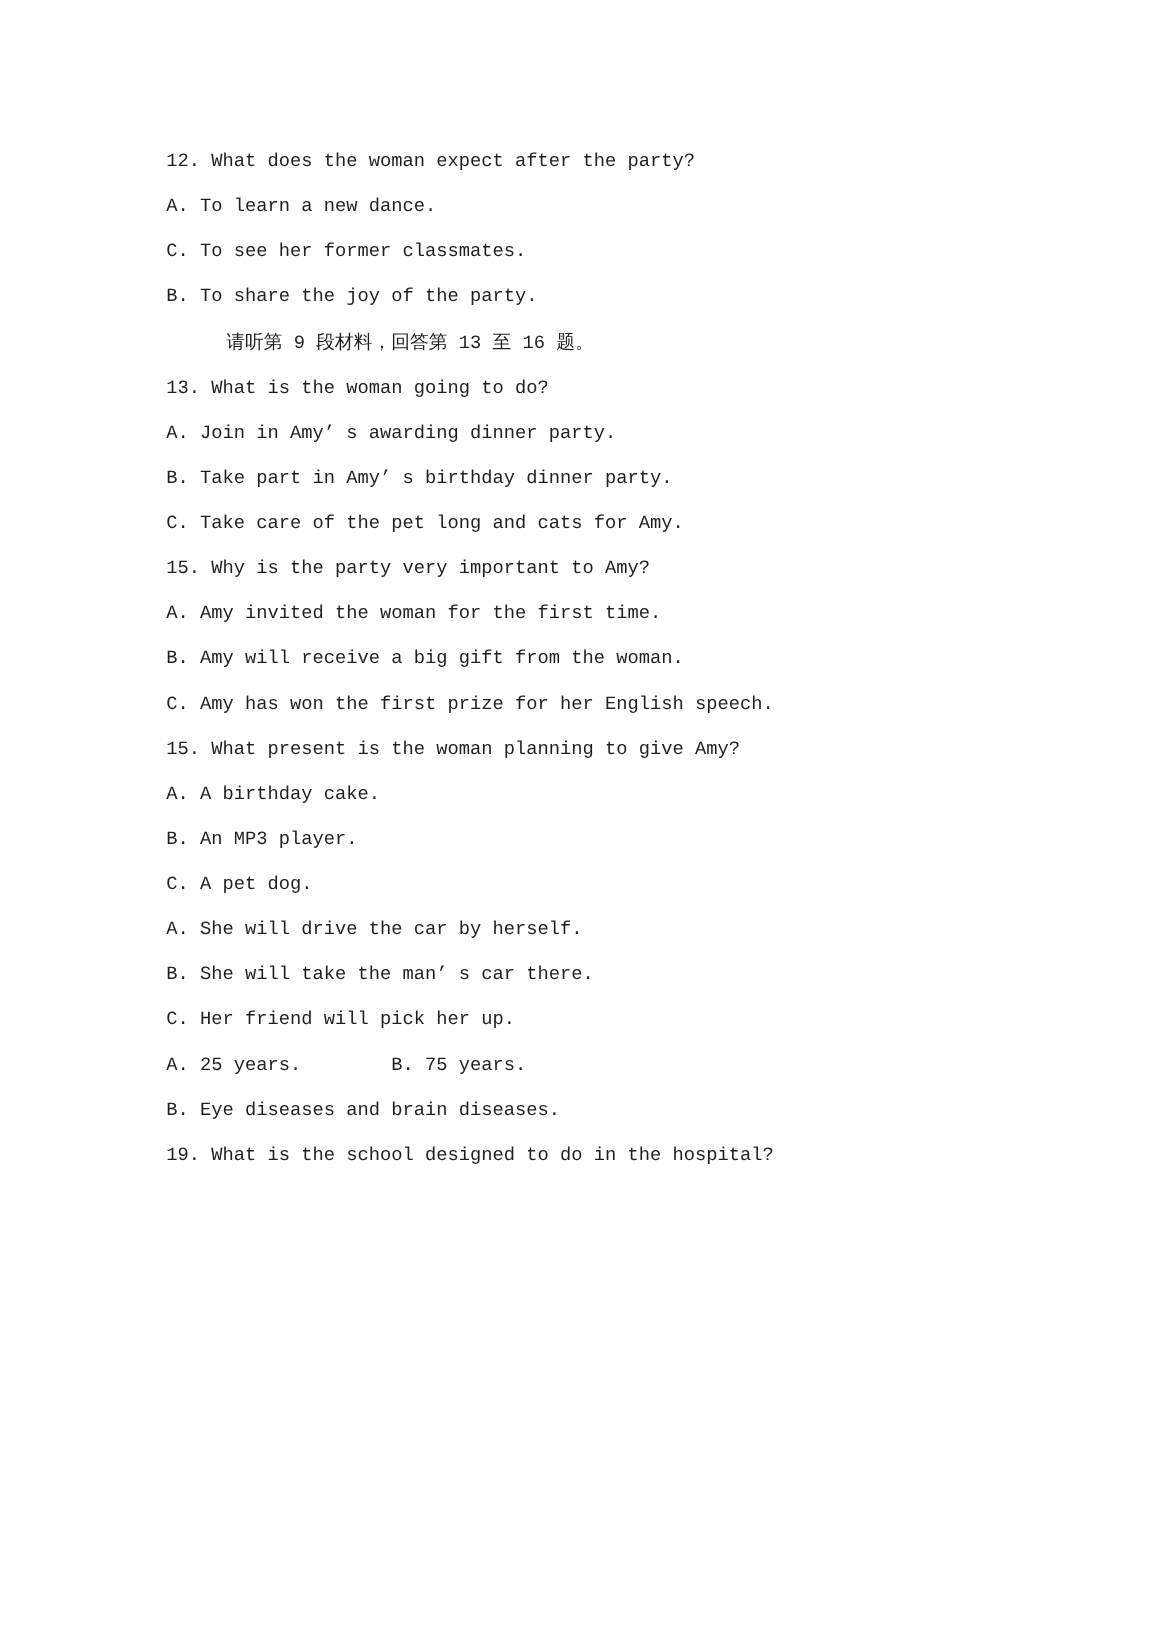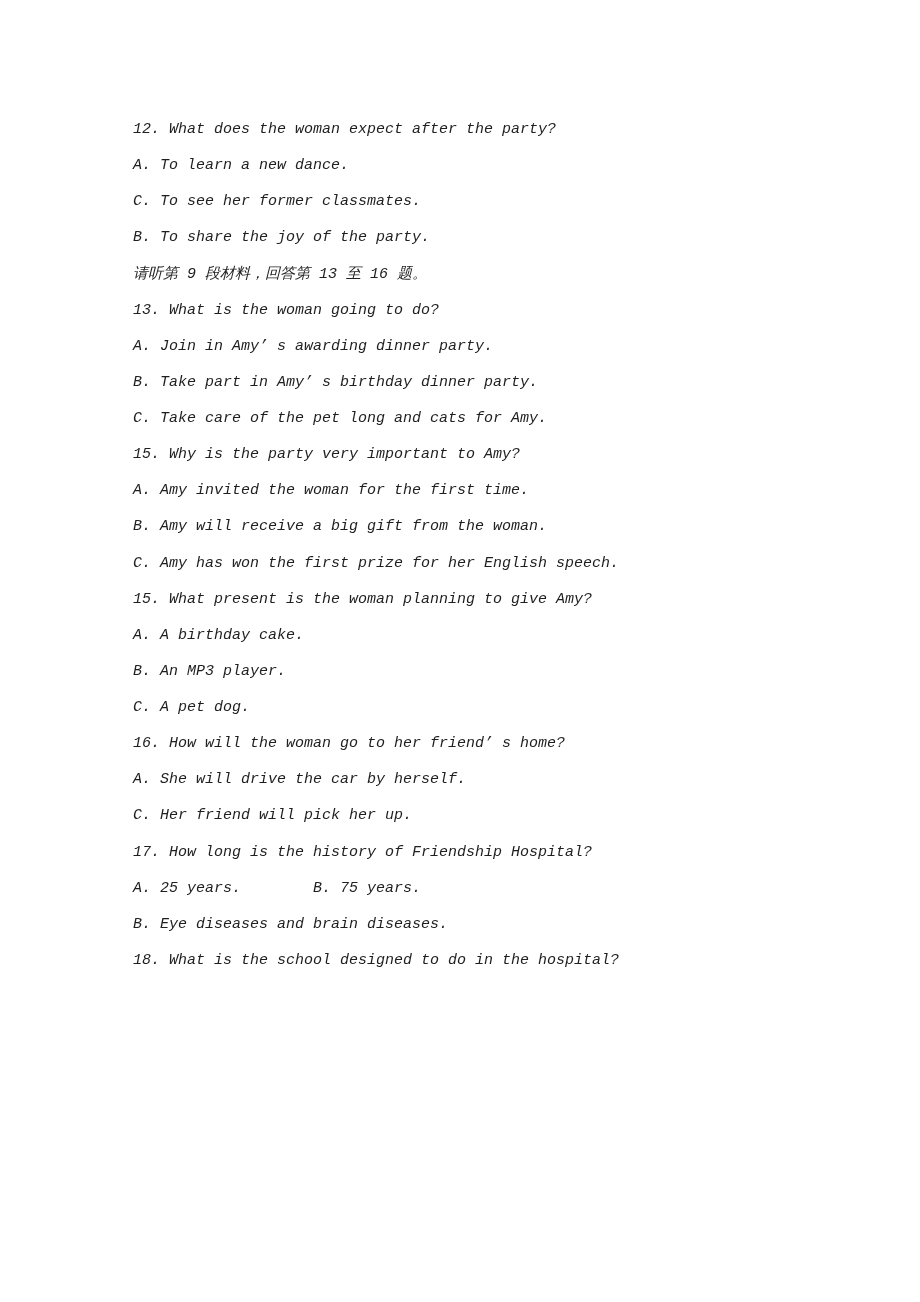--- a/index.html
+++ b/index.html
@@ -13,38 +13,38 @@
     overflow: hidden;
     font-family: "Liberation Mono", "DejaVu Sans Mono", monospace;
   }
   .doc-page {
     position: absolute;
     top: 0;
     left: 0;
     width: 920px;
     height: 1302px;
     background: #ffffff;
-    font-style: italic;
   }
   .exam-lines {
     position: absolute;
     top: 112px;
     left: 133px;
     right: 0;
   }
   .line {
     height: 36.14px;
     line-height: 36.14px;
     font-size: 15px;
     color: #1f1f1f;
     white-space: pre;
     letter-spacing: 0;
   }
   .line.instruction {
     font-size: 15px;
+    margin-left: 48px;
   }
 </style>
 </head>
 <body style="color: rgb(31, 31, 31); background: rgb(255, 255, 255);">
 
 <div class="doc-page">
   <div class="exam-lines">
       <div class="line question">12. What does the woman expect after the party?</div>
       <div class="line option">A. To learn a new dance.</div>
       <div class="line option">C. To see her former classmates.</div>
@@ -55,21 +55,20 @@
       <div class="line option">B. Take part in Amy’ s birthday dinner party.</div>
       <div class="line option">C. Take care of the pet long and cats for Amy.</div>
       <div class="line question">15. Why is the party very important to Amy?</div>
       <div class="line option">A. Amy invited the woman for the first time.</div>
       <div class="line option">B. Amy will receive a big gift from the woman.</div>
       <div class="line option">C. Amy has won the first prize for her English speech.</div>
       <div class="line question">15. What present is the woman planning to give Amy?</div>
       <div class="line option">A. A birthday cake.</div>
       <div class="line option">B. An MP3 player.</div>
       <div class="line option">C. A pet dog.</div>
-      <div class="line question">16. How will the woman go to her friend’ s home?</div>
       <div class="line option">A. She will drive the car by herself.</div>
+      <div class="line option">B. She will take the man’ s car there.</div>
       <div class="line option">C. Her friend will pick her up.</div>
-      <div class="line question">17. How long is the history of Friendship Hospital?</div>
       <div class="line option">A. 25 years.        B. 75 years.</div>
       <div class="line option">B. Eye diseases and brain diseases.</div>
-      <div class="line question">18. What is the school designed to do in the hospital?</div>
+      <div class="line question">19. What is the school designed to do in the hospital?</div>
     </div>
 </div>
 
 </body></html>

